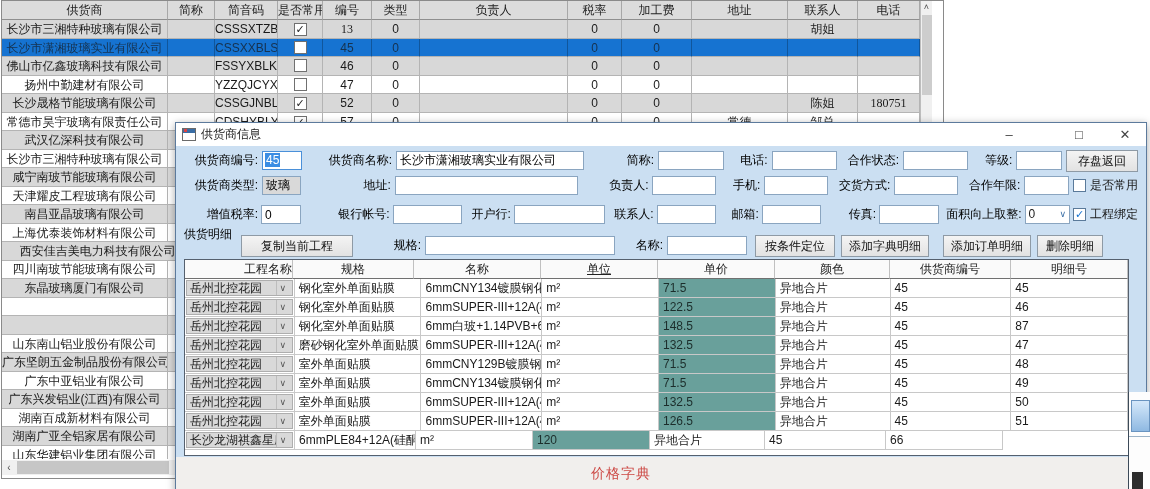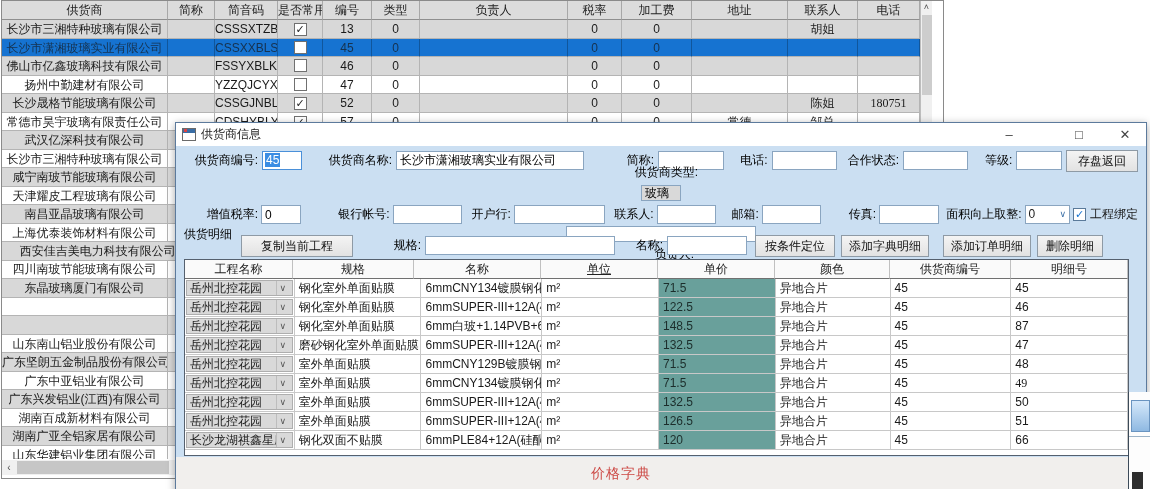--- a/index.html
+++ b/index.html
@@ -109,21 +109,21 @@
         <div class="sg-head" style="width: 96px;">地址</div>
         <div class="sg-head" style="width: 70px;">联系人</div>
         <div class="sg-head" style="width: 62px;">电话</div>
       </div>
     <div>
         <div class="sg-row">
           <div class="sg-cell" style="width: 166px;">长沙市三湘特种玻璃有限公司</div>
           <div class="sg-cell" style="width: 47px;"></div>
           <div class="sg-cell" style="width: 63px;">CSSSXTZBL...</div>
           <div class="sg-cell" style="width: 45px;"><span class="gridcheck">✓</span></div>
-          <div class="sg-cell" style="width: 49px;">13</div>
+          <div class="sg-cell" style="width: 49px; font-family: Liberation Serif, serif;">13</div>
           <div class="sg-cell" style="width: 48px;">0</div>
           <div class="sg-cell" style="width: 148px;"></div>
           <div class="sg-cell" style="width: 54px;">0</div>
           <div class="sg-cell" style="width: 70px;">0</div>
           <div class="sg-cell" style="width: 96px;"></div>
           <div class="sg-cell" style="width: 70px;">胡姐</div>
           <div class="sg-cell" style="width: 62px;"></div>
         </div>
         <div class="sg-row selected">
           <div class="sg-cell" style="width: 166px;">长沙市潇湘玻璃实业有限公司</div>
@@ -477,21 +477,21 @@
     <input class="inp" style="width: 66px;" value="">
     <span class="lbl" style="width:40px">电话:</span>
     <input class="inp" style="width: 66px;" value="">
     <span class="lbl" style="width:58px">合作状态:</span>
     <input class="inp" style="width: 66px;" value="">
     <span class="lbl" style="width:40px">等级:</span>
     <input class="inp" style="width: 46px;" value="">
     <span class="btn" style="width:72px;margin-left:auto">存盘返回</span>
   </div>
 
-  <div class="frow" style="top:41px;flex-direction:column;">
+  <div class="frow" style="top:52px;">
     <span class="lbl" style="width:74px">供货商类型:</span>
     <input class="inp ro" style="width: 40px;" value="玻璃">
     <span class="lbl" style="width:86px">地址:</span>
     <input class="inp" style="width: 190px;" value="">
     <span class="lbl" style="width:46px;margin-left:20px">负责人:</span>
     <input class="inp" style="width: 66px;" value="">
     <span class="lbl" style="width:40px">手机:</span>
     <input class="inp" style="width: 66px;" value="">
     <span class="lbl" style="width:58px">交货方式:</span>
     <input class="inp" style="width: 66px;" value="">
@@ -536,21 +536,21 @@
     <span class="lbl" style="width:38px;margin-left:10px">名称:</span>
     <input class="inp" style="width: 80px; margin-left: 4px;">
     <span class="btn" style="width:80px;margin-left:8px">按条件定位</span>
     <span class="btn" style="width:88px;margin-left:6px">添加字典明细</span>
     <span class="btn" style="width:88px;margin-left:14px">添加订单明细</span>
     <span class="btn" style="width:66px;margin-left:6px">删除明细</span>
   </div>
 
   <div id="detail-grid">
     <div class="dg-header">
-        <div class="dg-head" style="width: 108px;">工程名称</div>
+        <div class="dg-head" style="width: 108px; text-align: right;">工程名称</div>
         <div class="dg-head" style="width: 121px;">规格</div>
         <div class="dg-head" style="width: 127px;">名称</div>
         <div class="dg-head" style="width: 117px; text-decoration: underline;">单位</div>
         <div class="dg-head" style="width: 117px;">单价</div>
         <div class="dg-head" style="width: 115px;">颜色</div>
         <div class="dg-head" style="width: 121px;">供货商编号</div>
         <div class="dg-head" style="width: 117px;">明细号</div>
       </div>
     <div>
         <div class="dg-row">
@@ -634,21 +634,21 @@
               <span class="combo-text">岳州北控花园</span>
               <span class="combo-arrow">∨</span>
             </span>
           </div>
           <div class="dg-cell" style="width: 127px;">室外单面贴膜</div>
           <div class="dg-cell" style="width: 121px;">6mmCNY134镀膜钢化</div>
           <div class="dg-cell" style="width: 117px;">m²</div>
           <div class="dg-cell price" style="width: 117px;">71.5</div>
           <div class="dg-cell" style="width: 115px;">异地合片</div>
           <div class="dg-cell" style="width: 121px;">45</div>
-          <div class="dg-cell" style="width: 117px; font-family: Liberation Serif, serif;">49</div>
+          <div class="dg-cell" style="width: 117px;">49</div>
         </div>
         <div class="dg-row">
           <div class="dg-cell combo" style="width: 110px;">
             <span class="combo-inner">
               <span class="combo-text">岳州北控花园</span>
               <span class="combo-arrow">∨</span>
             </span>
           </div>
           <div class="dg-cell" style="width: 127px;">室外单面贴膜</div>
           <div class="dg-cell" style="width: 121px;">6mmSUPER-III+12A(硅...</div>
@@ -673,21 +673,20 @@
           <div class="dg-cell" style="width: 121px;">45</div>
           <div class="dg-cell" style="width: 117px;">51</div>
         </div>
         <div class="dg-row">
           <div class="dg-cell combo" style="width: 110px;">
             <span class="combo-inner">
               <span class="combo-text">长沙龙湖祺鑫星座</span>
               <span class="combo-arrow">∨</span>
             </span>
           </div>
-          <div class="dg-cell" style="width: 127px;">钢化双面不贴膜</div>
           <div class="dg-cell" style="width: 121px;">6mmPLE84+12A(硅酮胶...</div>
           <div class="dg-cell" style="width: 117px;">m²</div>
           <div class="dg-cell price" style="width: 117px;">120</div>
           <div class="dg-cell" style="width: 115px;">异地合片</div>
           <div class="dg-cell" style="width: 121px;">45</div>
           <div class="dg-cell" style="width: 117px;">66</div>
         </div>
       </div>
   </div>
 

